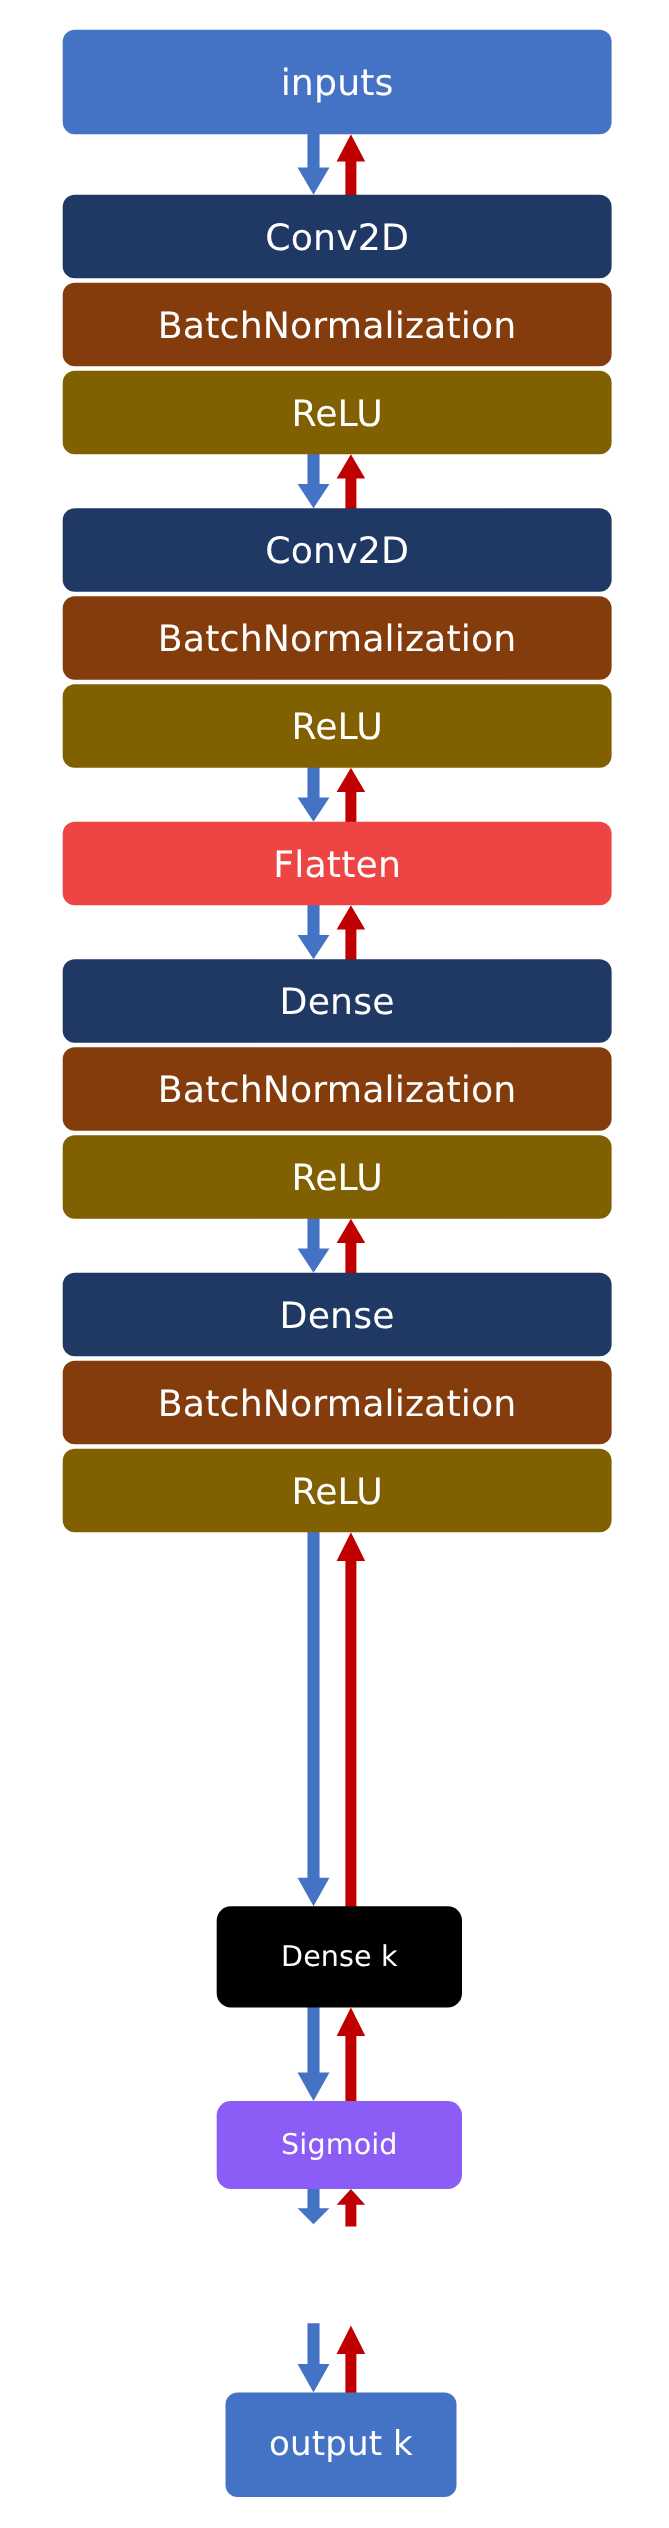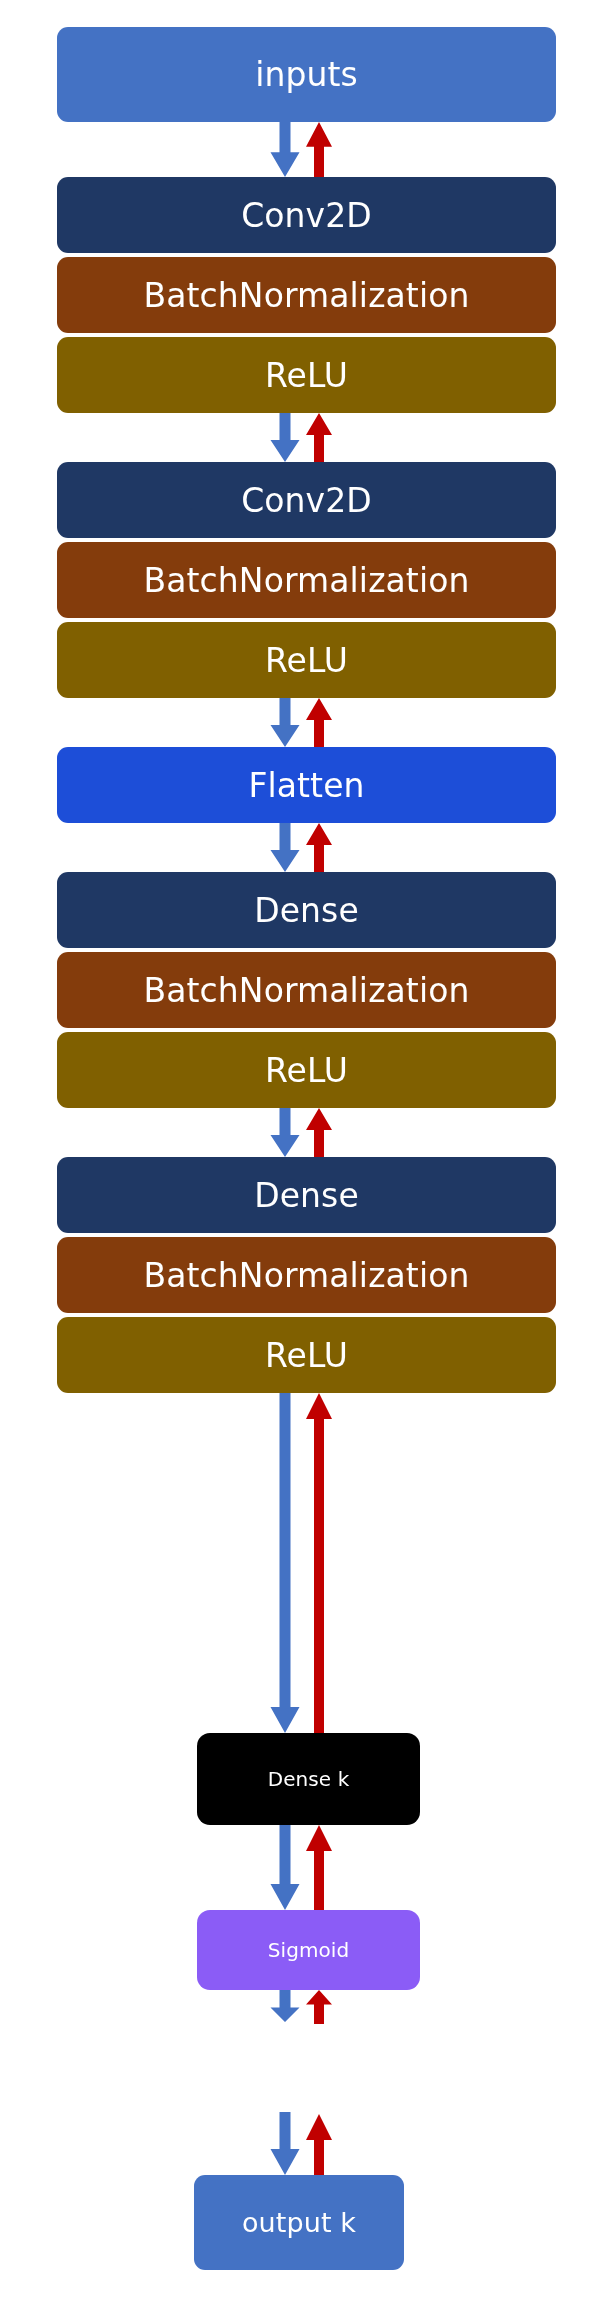--- a/index.html
+++ b/index.html
@@ -34,27 +34,27 @@
     letter-spacing: 0.1px;
   }
   .node.wide {
     left: 57px;
     width: 499px;
     font-size: 33px;
   }
   .node.mid {
     left: 197px;
     width: 223px;
-    font-size: 20px;
+    font-size: 26px;
     border-radius: 13px;
   }
   .node.narrow {
-    left: 194px;
+    left: 205px;
     width: 210px;
-    font-size: 27px;
+    font-size: 31px;
     border-radius: 11px;
   }
   
   .arrows {
     position: absolute;
     left: 0;
     width: 608px;
   }
   .arrows svg {
     display: block;
@@ -172,21 +172,21 @@
     </div>
     <div class="node wide" style="top: 462px; height: 76px; background: rgb(31, 56, 100);">
       <span>Conv2D</span>
     </div>
     <div class="node wide" style="top: 542px; height: 76px; background: rgb(132, 60, 12);">
       <span>BatchNormalization</span>
     </div>
     <div class="node wide" style="top: 622px; height: 76px; background: rgb(128, 96, 0);">
       <span>ReLU</span>
     </div>
-    <div class="node wide" style="top: 747px; height: 76px; background: #1d4ed8;">
+    <div class="node wide" style="top: 747px; height: 76px; background: #ef4444;">
       <span>Flatten</span>
     </div>
     <div class="node wide" style="top: 872px; height: 76px; background: rgb(31, 56, 100);">
       <span>Dense</span>
     </div>
     <div class="node wide" style="top: 952px; height: 76px; background: rgb(132, 60, 12);">
       <span>BatchNormalization</span>
     </div>
     <div class="node wide" style="top: 1032px; height: 76px; background: rgb(128, 96, 0);">
       <span>ReLU</span>

